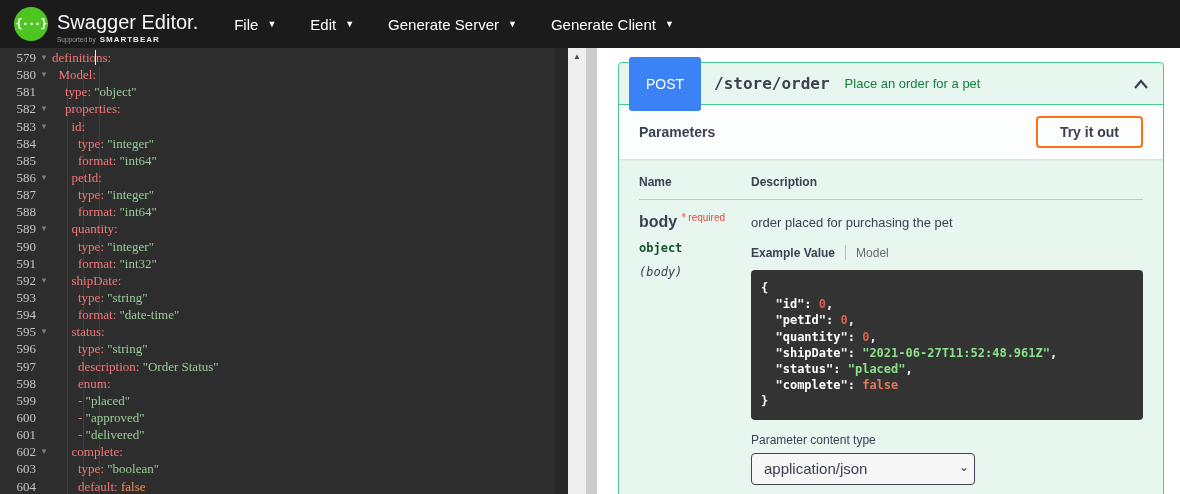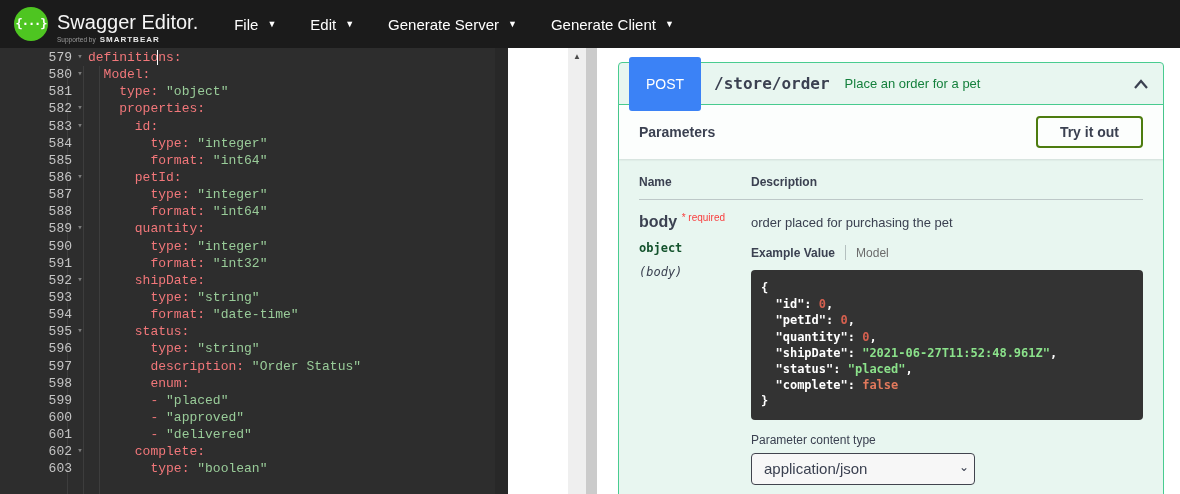--- a/index.html
+++ b/index.html
@@ -19,23 +19,23 @@
   .app-title { color:#f5f5f5; font-size:20px; font-weight:500; line-height:26px; margin-top:4px;}
   .brand-line { display:flex; align-items:baseline; gap:4px; }
   .supported-by { color:#9b9b9b; font-size:6.5px; }
   .brand { color:#e8e8e8; font-size:8px; font-weight:bold; letter-spacing:1px; }
   .menus { display:flex; margin-left:36px; gap:34px; }
   .menu-item { color:#fff; font-size:15px; display:flex; align-items:center;
     gap:9px; cursor:pointer; }
   .menu-caret { font-size:9px; color:#fff; }
 
   
-  .editor { position:absolute; left:0; top:48px; width:508px; height:446px;
-    background:#2d2d2d; font-family:Liberation Mono, monospace; font-size:13px;
-    padding-top:1px; overflow:hidden;padding-left:36px; }
+  .editor { position:absolute; left:0; top:48px; width:568px; height:446px;
+    background:#2d2d2d; font-family:Liberation Serif, serif; font-size:13px;
+    padding-top:1px; overflow:hidden; }
   .editor-scroll-shade { position:absolute; right:0; top:0; width:13px; height:446px;
     background:#282828; }
   .indent-guide { position:absolute; width:1px; background:rgba(255,255,255,0.08);
     top:18px; bottom:0; }
   .ed-line { display:flex; height:17.15px; line-height:17.15px; position:relative; }
   .ed-num { width:36px; text-align:right; color:#c5c5c5; flex:0 0 36px; }
   .ed-fold { width:16px; flex:0 0 16px; text-align:center; color:#7d7d7d;
     font-size:9px; cursor:pointer; }
   .ed-code { white-space:pre; font-family:inherit; }
   .tk-key { color:#f2777a; }
@@ -62,21 +62,21 @@
     border-radius:3px; padding:19px 0; width:72px; text-align:center; flex:0 0 72px; }
   .op-path { font-family:"DejaVu Sans Mono", monospace; font-size:16px; font-weight:600;
     color:#3b4151; margin-left:13px; }
   .op-desc { font-size:13px; color:#15803d; margin-left:15px; flex:1; }
   .collapse-chevron { flex:0 0 24px; display:flex; justify-content:center; cursor:pointer; }
 
   .section-header { height:54px; background:rgba(255,255,255,0.85); display:flex;
     align-items:center; justify-content:space-between; padding:0 20px;
     box-shadow:0 1px 2px rgba(0,0,0,0.1); }
   .section-title { font-size:14px; font-weight:bold; color:#3b4151; }
-  .tryout-btn { background:transparent; border:2px solid #4d7c0f; border-radius:4px;
+  .tryout-btn { background:transparent; border:2px solid #f97316; border-radius:4px;
     color:#3b4151; font-size:14px; font-weight:600; padding:6px 22px; cursor:pointer;
     font-family:"Liberation Sans", sans-serif; }
 
   .param-table { padding:16px 20px 0 20px; }
   .param-head { display:grid; grid-template-columns:112px 1fr; padding-bottom:10px;
     border-bottom:1px solid rgba(59,65,81,0.25); }
   .col-head { font-size:12px; font-weight:bold; color:#3b4151; }
   .param-row { display:grid; grid-template-columns:112px 1fr; padding-top:12px; }
 
   .param-name { font-size:16px; font-weight:bold; color:#3b4151; }
@@ -269,20 +269,25 @@
       </div>
       <div class="ed-line">
         <span class="ed-num">602</span>
         <span class="ed-fold">▾</span>
         <span class="ed-code"><span class="tk-plain">      </span><span class="tk-key">complete:</span></span>
       </div>
       <div class="ed-line">
         <span class="ed-num">603</span>
         <span class="ed-fold"></span>
         <span class="ed-code"><span class="tk-plain">        </span><span class="tk-key">type:</span><span class="tk-plain"> </span><span class="tk-str">"boolean"</span></span>
+      </div>
+      <div class="ed-line">
+        <span class="ed-num">604</span>
+        <span class="ed-fold"></span>
+        <span class="ed-code"><span class="tk-plain">        </span><span class="tk-key">default:</span><span class="tk-plain"> </span><span class="tk-con">false</span></span>
       </div>
     </div>
   <div class="editor-scroll-shade"></div>
 </div>
 
 <div class="v-scrollbar">
   <div class="scroll-up-arrow">▲</div>
 </div>
 <div class="splitter"></div>
 

